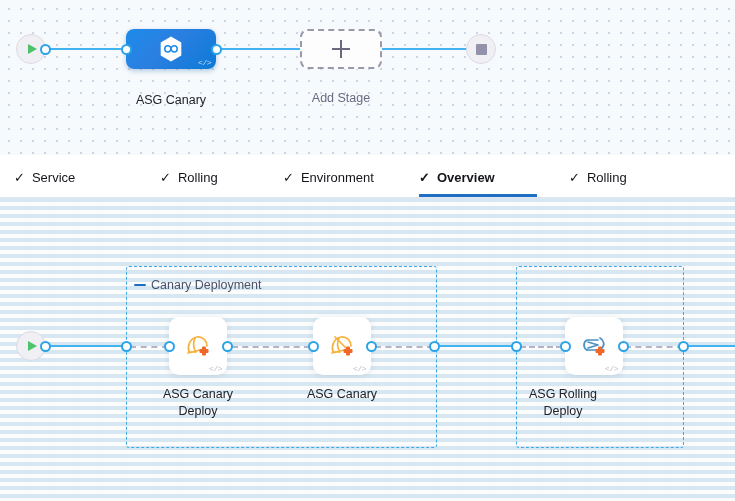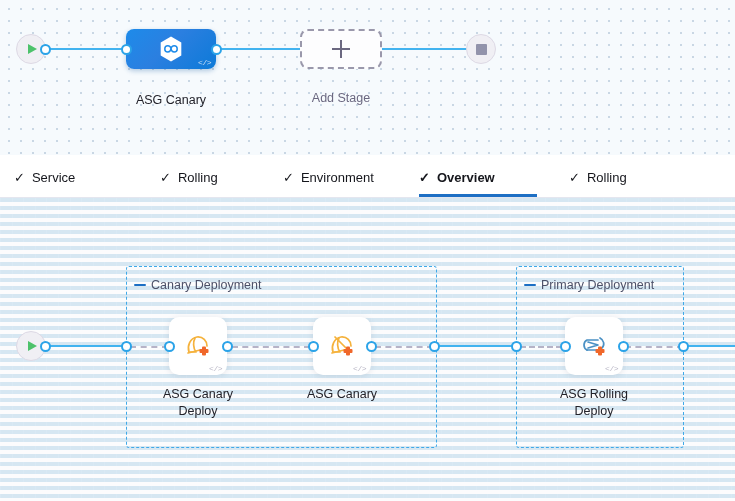--- a/index.html
+++ b/index.html
@@ -293,24 +293,20 @@
   <div class="exec-canvas">
     <div class="exec-grid"></div>
 
     <div class="group-box" style="left:126px; top:68px; width:311px; height:182px;"></div>
     <div class="group-box" style="left:516px; top:68px; width:168px; height:182px;"></div>
 
     <div class="group-label" style="left:134px; top:80px;text-align:right;">
       <span class="group-dash"></span>
       <span>Canary Deployment</span>
     </div>
-    <div class="group-label" style="left:524px; top:80px;">
-      <span class="group-dash"></span>
-      <span>Primary Deployment</span>
-    </div>
 
     <div class="conn" style="left:42px; top:147px; width:86px;"></div>
     <div class="conn-dashed" style="left:130px; top:148px; width:38px;"></div>
     <div class="conn-dashed" style="left:232px; top:148px; width:78px;"></div>
     <div class="conn-dashed" style="left:375px; top:148px; width:58px;"></div>
     <div class="conn" style="left:434px; top:147px; width:84px;"></div>
     <div class="conn-dashed" style="left:520px; top:148px; width:42px;"></div>
     <div class="conn-dashed" style="left:625px; top:148px; width:58px;"></div>
     <div class="conn" style="left:684px; top:147px; width:51px;"></div>
 
@@ -371,19 +367,19 @@
         <path d="M10 13 L20 16 L10 19" fill="none" stroke="#4a90c4" stroke-width="1.7" stroke-linecap="round" stroke-linejoin="round"></path>
         <g fill="#f0672a">
           <rect x="20" y="17.5" width="4" height="9" rx="1"></rect>
           <rect x="17.5" y="20" width="9" height="4" rx="1"></rect>
         </g>
       </svg>
       <span class="code-badge dark">&lt;/&gt;</span>
     </div>
     <div class="port" style="left:559.5px; top:142.5px;"></div>
     <div class="port" style="left:617.5px; top:142.5px;"></div>
-    <div class="step-label" style="left:539px; top:188px;">
+    <div class="step-label" style="left:508px; top:188px;">
       <div>ASG Rolling</div>
       <div>Deploy</div>
     </div>
 
   </div>
 </div>
 
 </body></html>

